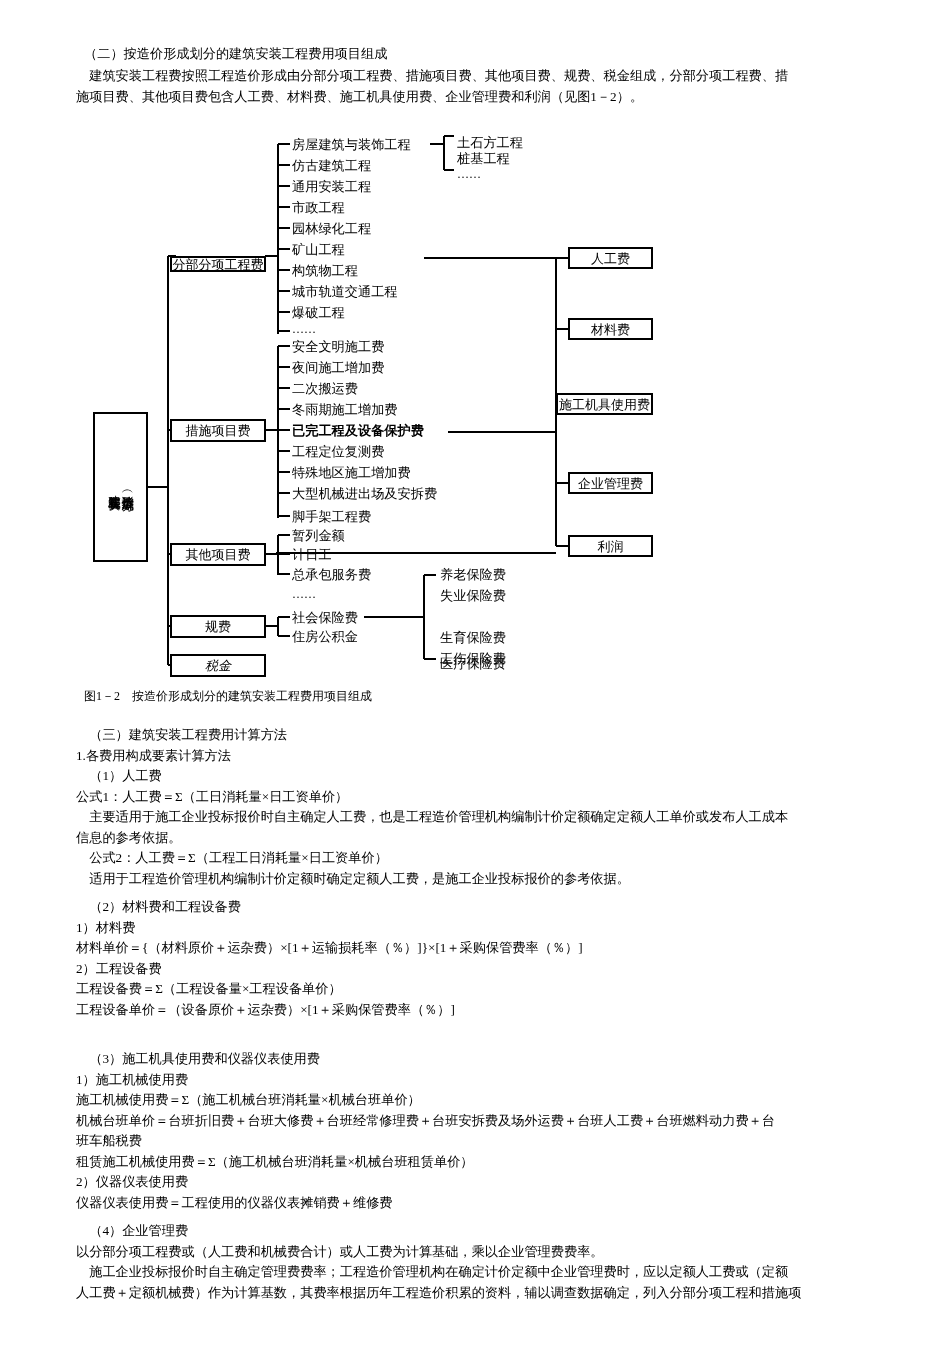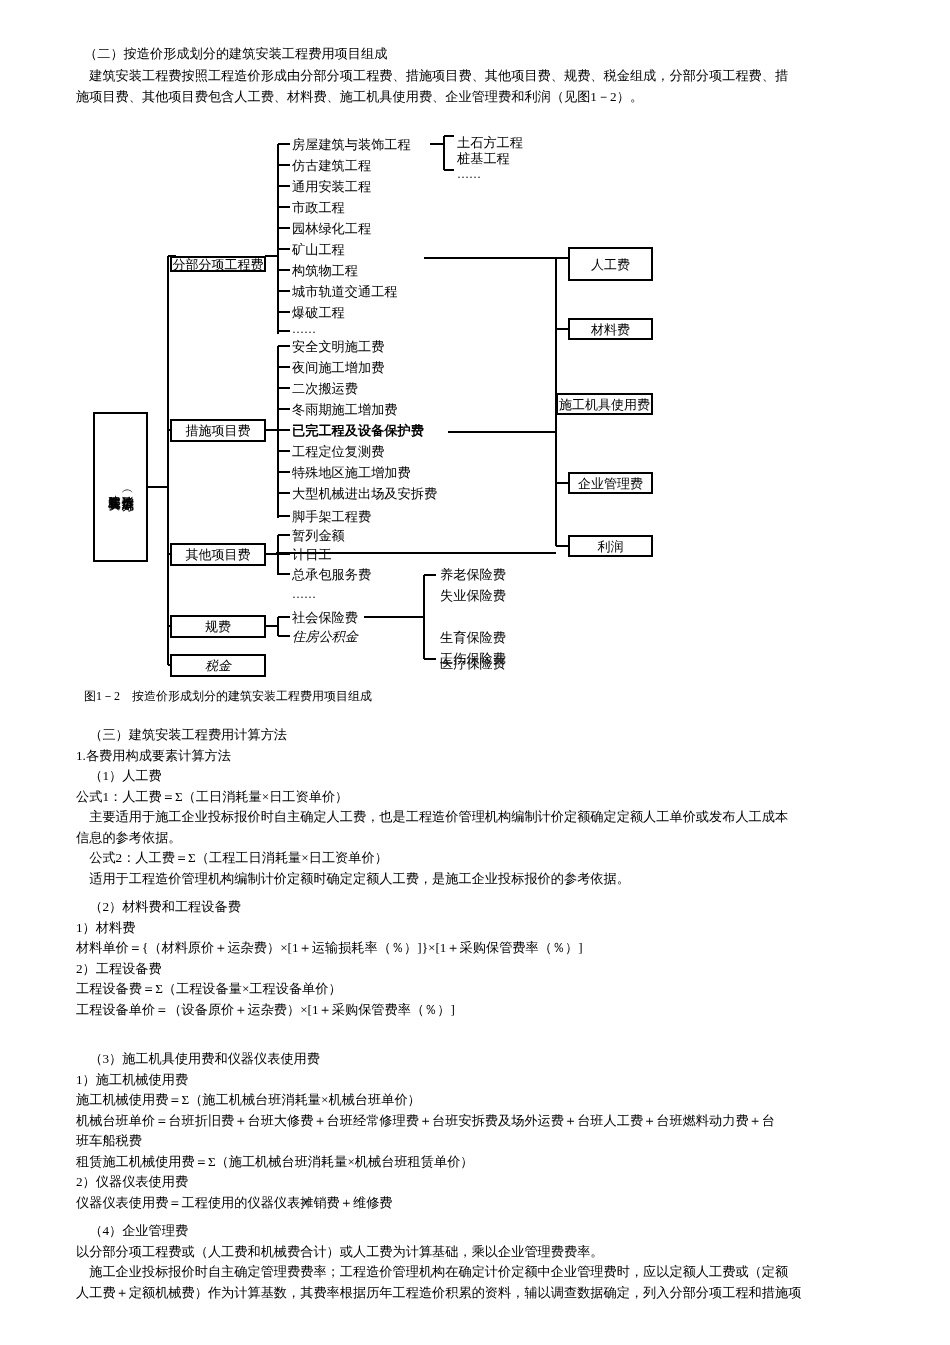--- a/index.html
+++ b/index.html
@@ -173,29 +173,29 @@
     <div class="leaf" style="left:292px;top:466px;">特殊地区施工增加费</div>
     <div class="leaf" style="left:292px;top:487px;">大型机械进出场及安拆费</div>
     <div class="leaf" style="left:292px;top:510px;">脚手架工程费</div>
 
     <div class="leaf" style="left:292px;top:529px;">暂列金额</div>
     <div class="leaf" style="left:292px;top:548px;">计日工</div>
     <div class="leaf" style="left:292px;top:568px;">总承包服务费</div>
     <div class="leaf" style="left:292px;top:588px;font-size:12px;">……</div>
 
     <div class="leaf" style="left:292px;top:611px;">社会保险费</div>
-    <div class="leaf" style="left:292px;top:630px;font-style:italic;">住房公积金</div>
+    <div class="leaf" style="left:292px;top:630px;">住房公积金</div>
 
     <div class="leaf" style="left:440px;top:568px;">养老保险费</div>
     <div class="leaf" style="left:440px;top:589px;">失业保险费</div>
     <div class="leaf" style="left:440px;top:610px;margin-top:47px;">医疗保险费</div>
     <div class="leaf" style="left:440px;top:631px;">生育保险费</div>
     <div class="leaf" style="left:440px;top:652px;">工伤保险费</div>
 
-    <div class="node" style="left:568px;top:247px;width:85px;height:34px;">人工费</div>
+    <div class="node" style="left:568px;top:247px;width:85px;height:22px;">人工费</div>
     <div class="node" style="left:568px;top:318px;width:85px;height:22px;">材料费</div>
     <div class="node" style="left:556px;top:393px;width:97px;height:22px;">施工机具使用费</div>
     <div class="node" style="left:568px;top:472px;width:85px;height:22px;">企业管理费</div>
     <div class="node" style="left:568px;top:535px;width:85px;height:22px;">利润</div>
   </div>
 
   <div class="caption" style="left:84px;top:688px;">图1－2　按造价形成划分的建筑安装工程费用项目组成</div>
 
   <div class="para" style="left:76px;top:725px;">
     <div>　（三）建筑安装工程费用计算方法</div>

